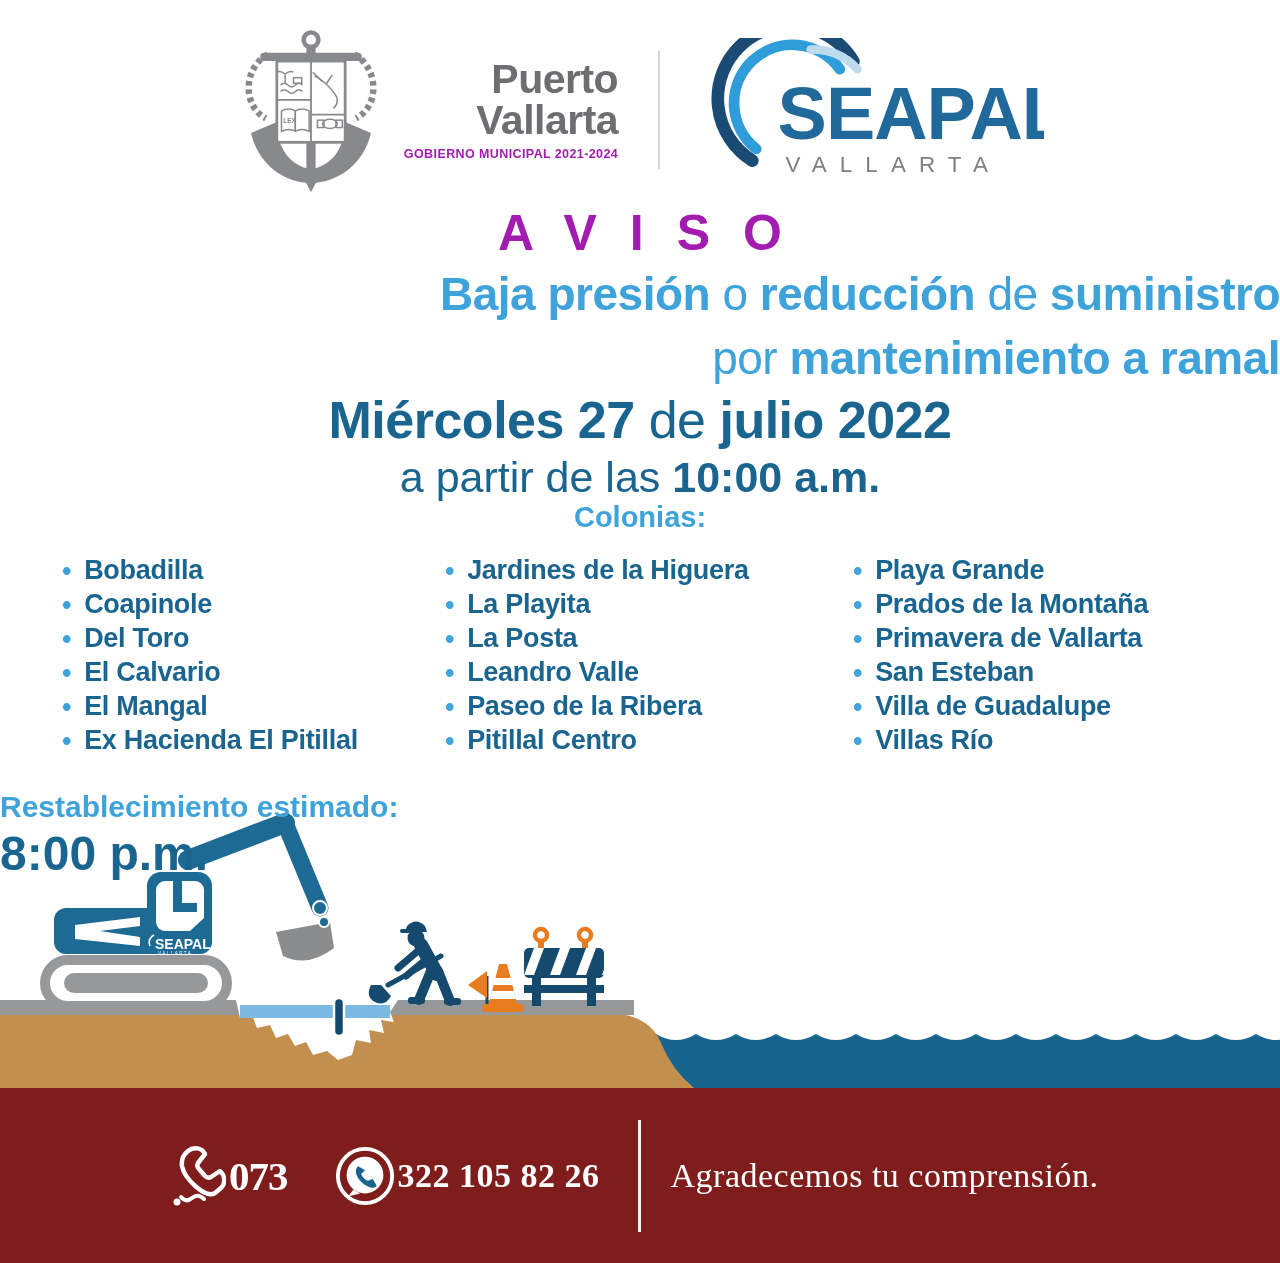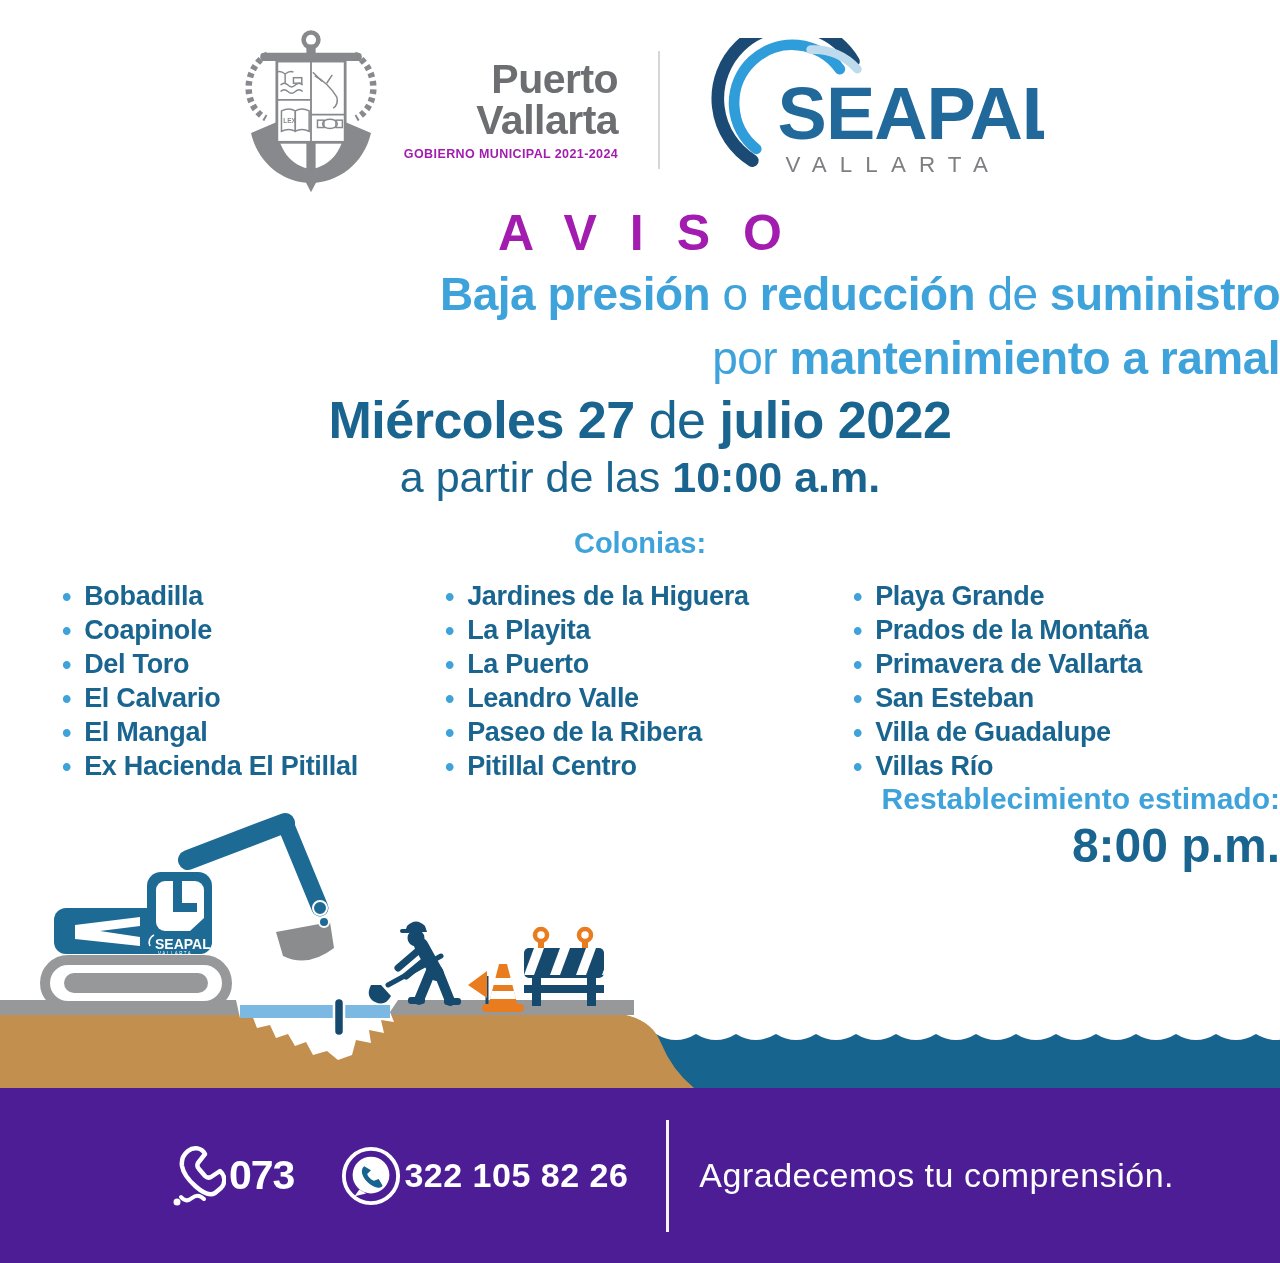--- a/index.html
+++ b/index.html
@@ -23,41 +23,41 @@
     font-size:50px;font-weight:700;color:#a21caf;
     letter-spacing:0.66em;padding-left:0.66em;line-height:1;
   }
   .headline{position:relative;z-index:2;text-align:right;font-size:46px;color:#3fa3db;line-height:1.22;margin-top:8px;letter-spacing:-0.5px;}
   .headline .b{font-weight:700;}
   .headline .r{font-weight:400;}
   .date-line{position:relative;z-index:2;text-align:center;font-size:52px;color:#1a6590;line-height:1.1;margin-top:6px;letter-spacing:-0.5px;}
   .date-line .b,.time-line .b{font-weight:700;}
   .date-line .r,.time-line .r{font-weight:400;}
   .time-line{position:relative;z-index:2;text-align:center;font-size:43px;color:#1a6590;line-height:1.15;margin-top:4px;}
-  .colonias-label{position:relative;z-index:2;text-align:center;font-size:29px;font-weight:700;color:#3fa3db;margin-top:26px;line-height:1;}
+  .colonias-label{position:relative;z-index:2;text-align:center;font-size:29px;font-weight:700;color:#3fa3db;line-height:1;}
   
   .columns{position:relative;z-index:2;display:flex;margin-top:22px;padding-left:62px;box-sizing:border-box;}
   .col{list-style:none;margin:0;padding:0;}
   .col-1{width:383px;}
   .col-2{width:408px;}
   .col-3{width:380px;}
   .col li{display:flex;align-items:flex-start;gap:13px;height:34px;font-size:27px;font-weight:700;color:#1a6590;letter-spacing:-0.3px;}
   .col .blt{color:#3fa3db;font-size:27px;line-height:34px;}
   .col .nm{line-height:33px;}
   
-  .restoration{position:relative;z-index:3;text-align:right;}
+  .restoration{position:relative;z-index:3;text-align:left;margin-top:34px;}
   .resto-label{font-size:30px;font-weight:700;color:#3fa3db;line-height:1;}
   .resto-time{font-size:48px;font-weight:700;color:#1a6590;line-height:1.1;margin-top:6px;}
   
   .illus{position:absolute;top:808px;left:0;z-index:1;display:block;}
   
   .footer{
     position:absolute;left:0;top:1088px;width:1280px;height:175px;
-    background:#4c1d95;display:flex;align-items:center;
-    padding-left:172px;box-sizing:border-box;z-index:2;
+    background:#7f1d1d;display:flex;align-items:center;
+    padding-left:172px;box-sizing:border-box;z-index:2;font-family:Liberation Serif, serif;
   }
   .phone-group{display:flex;align-items:center;gap:3px;}
   .phone-short{font-size:41px;font-weight:700;color:#fff;letter-spacing:-1px;}
   .wa-group{display:flex;align-items:center;gap:2px;margin-left:46px;}
   .wa-number{font-size:34px;font-weight:700;color:#fff;letter-spacing:0.5px;}
   .footer-divider{width:3px;height:112px;background:#ffffff;opacity:0.95;margin:0 30px 0 38px;}
   .footer-message{font-size:34px;font-weight:400;color:#ffffff;letter-spacing:0.5px;text-align:center;}
 </style>
 </head>
 <body>
@@ -160,21 +160,21 @@
       <li>
           <span class="blt">•</span>
           <span class="nm">Jardines de la Higuera</span>
         </li>
       <li>
           <span class="blt">•</span>
           <span class="nm">La Playita</span>
         </li>
       <li>
           <span class="blt">•</span>
-          <span class="nm">La Puerto</span>
+          <span class="nm">La Posta</span>
         </li>
       <li>
           <span class="blt">•</span>
           <span class="nm">Leandro Valle</span>
         </li>
       <li>
           <span class="blt">•</span>
           <span class="nm">Paseo de la Ribera</span>
         </li>
       <li>

